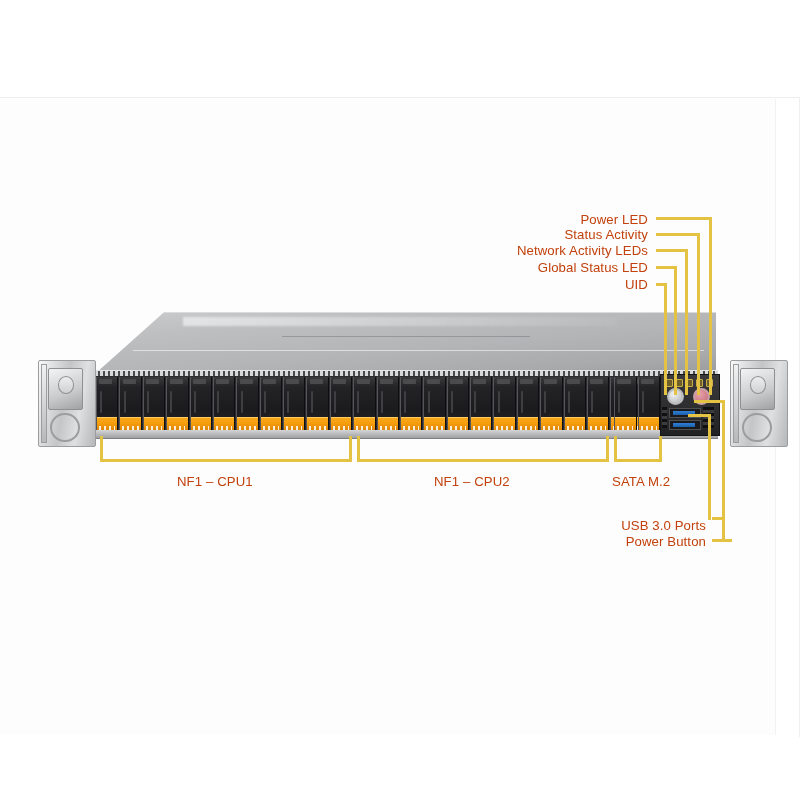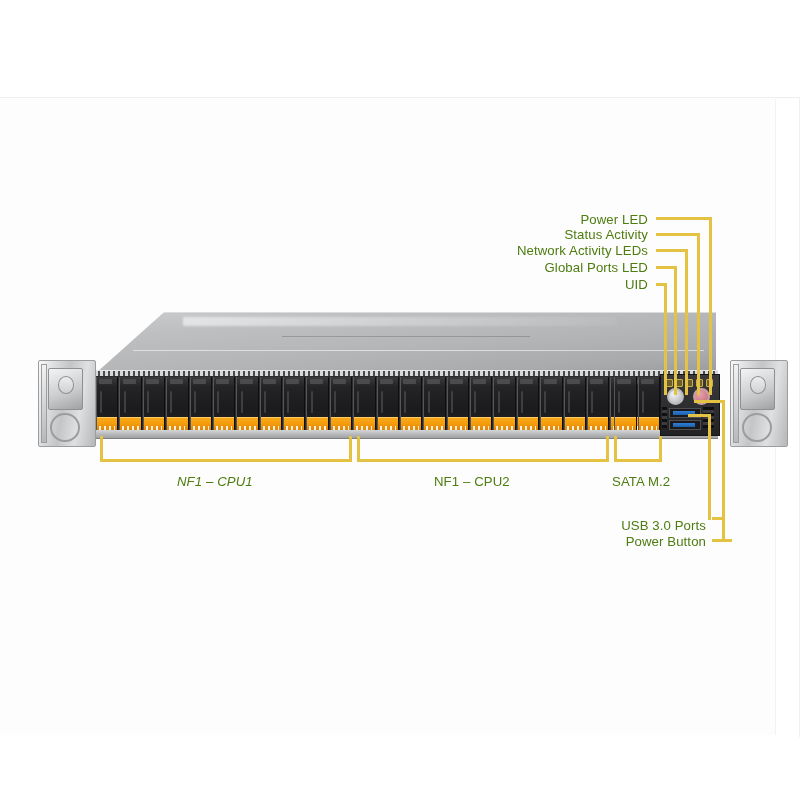--- a/index.html
+++ b/index.html
@@ -25,21 +25,21 @@
     position:absolute;left:0;top:99px;width:776px;height:636px;
     background:#fdfdfd;
     border-right:1px solid #f2f2f2;
     box-sizing:border-box;
   }
 
   
   .label{
     position:absolute;
     font-size:13.2px;
-    color:#4d7c0f;
+    color:#c2410c;
     white-space:nowrap;
     letter-spacing:.1px;
     line-height:1;
   }
   .label.r{text-align:right;transform:translateX(-100%);}
 
   
   .lead{position:absolute;background:#e3c244;}
   .lead.h{height:3px;}
   .lead.v{width:3px;}
@@ -432,21 +432,21 @@
       <div class="bar"></div>
       <div class="latch"></div>
       <div class="hook"></div>
     </div>
 
   </div>
 
   <div class="label r" style="left:648px;top:213px;">Power LED</div>
   <div class="label r" style="left:648px;top:228px;">Status Activity</div>
   <div class="label r" style="left:648px;top:244px;">Network Activity LEDs</div>
-  <div class="label r" style="left:648px;top:261px;">Global Ports LED</div>
+  <div class="label r" style="left:648px;top:261px;">Global Status LED</div>
   <div class="label r" style="left:648px;top:278px;">UID</div>
 
   <div class="lead h" style="left:656px;top:217px;width:56px;"></div>
   <div class="lead v" style="left:709px;top:217px;height:178px;"></div>
 
   <div class="lead h" style="left:656px;top:233px;width:44px;"></div>
   <div class="lead v" style="left:697px;top:233px;height:162px;"></div>
 
   <div class="lead h" style="left:656px;top:249px;width:32px;"></div>
   <div class="lead v" style="left:685px;top:249px;height:146px;"></div>
@@ -462,21 +462,21 @@
 
   <div class="lead h" style="left:712px;top:517px;width:12px;"></div>
   <div class="lead v" style="left:708px;top:414px;height:106px;"></div>
   <div class="lead h" style="left:688px;top:414px;width:23px;"></div>
 
   <div class="lead h" style="left:712px;top:539px;width:20px;"></div>
   <div class="lead v" style="left:722px;top:400px;height:142px;"></div>
   <div class="lead h" style="left:694px;top:400px;width:31px;"></div>
 
   <div class="bracket" style="left:100px;top:436px;width:252px;height:26px;"></div>
-  <div class="label" style="left:177px;top:475px;font-style:italic;">NF1 – CPU1</div>
+  <div class="label" style="left:177px;top:475px;">NF1 – CPU1</div>
 
   <div class="bracket" style="left:357px;top:436px;width:252px;height:26px;"></div>
   <div class="label" style="left:434px;top:475px;">NF1 – CPU2</div>
 
   <div class="bracket" style="left:614px;top:436px;width:48px;height:26px;"></div>
   <div class="label" style="left:612px;top:475px;">SATA M.2</div>
 
 </div>
 
 </body></html>

